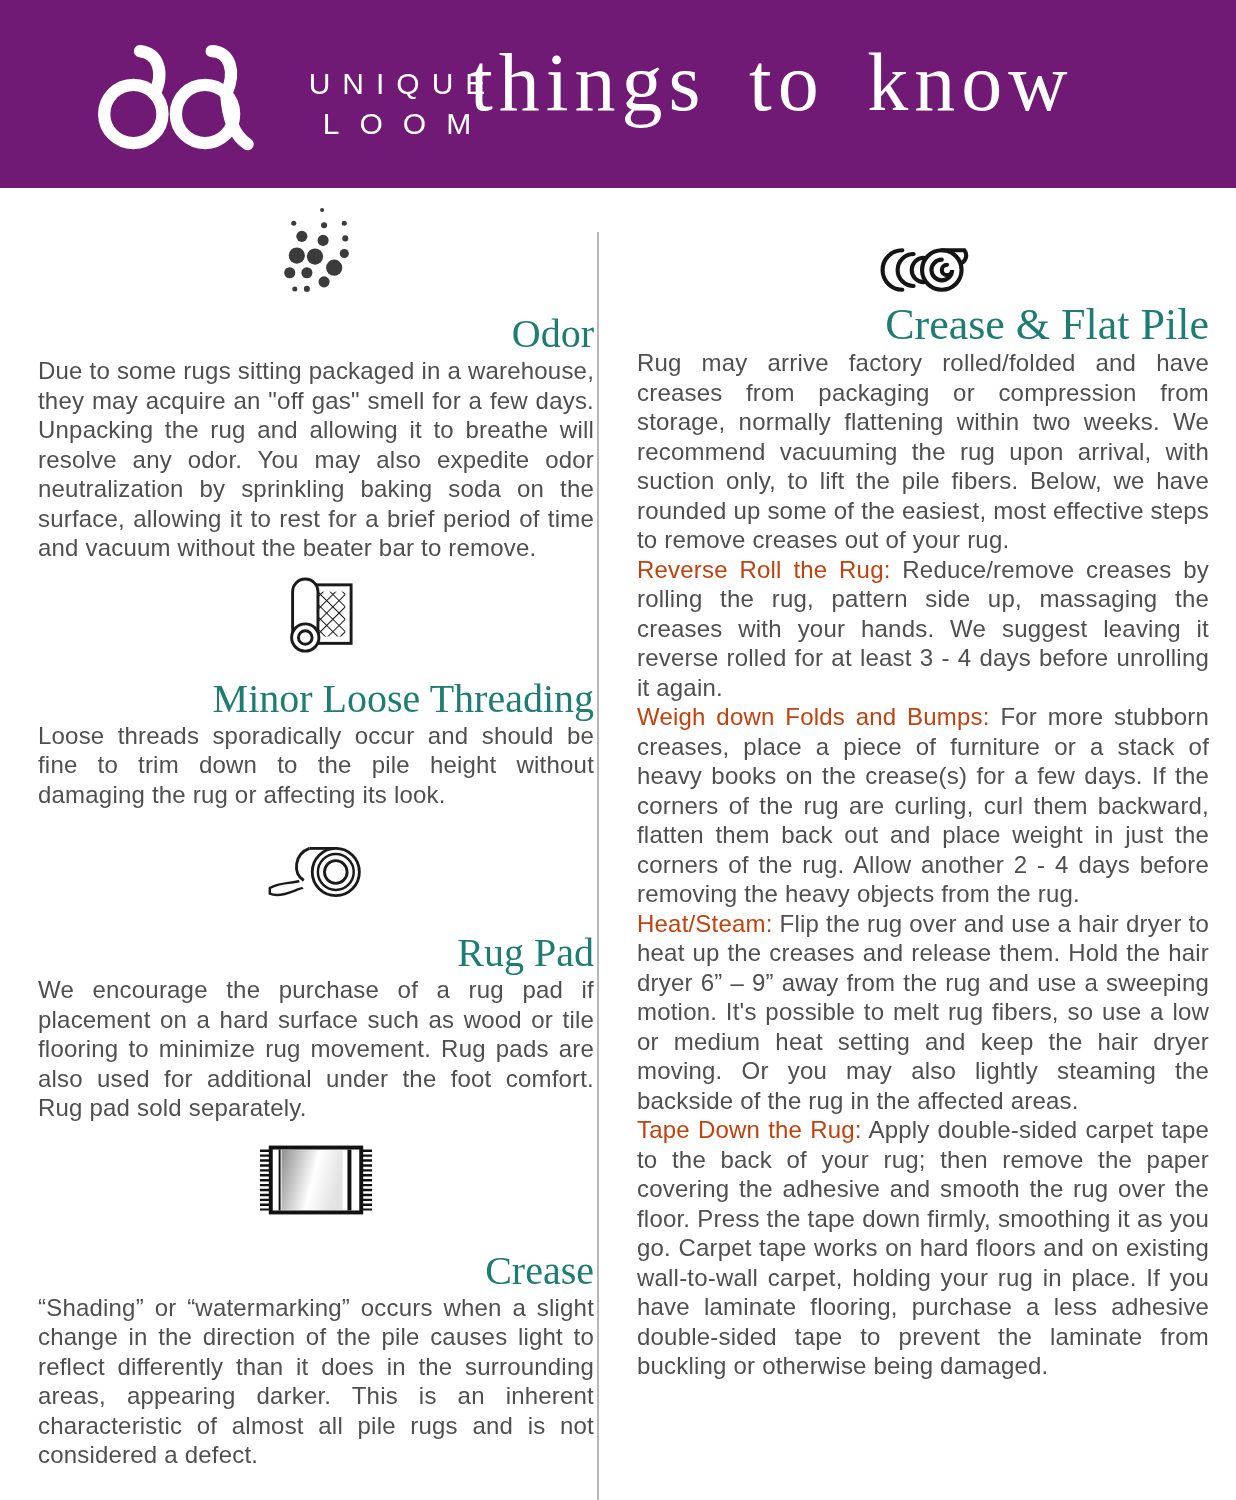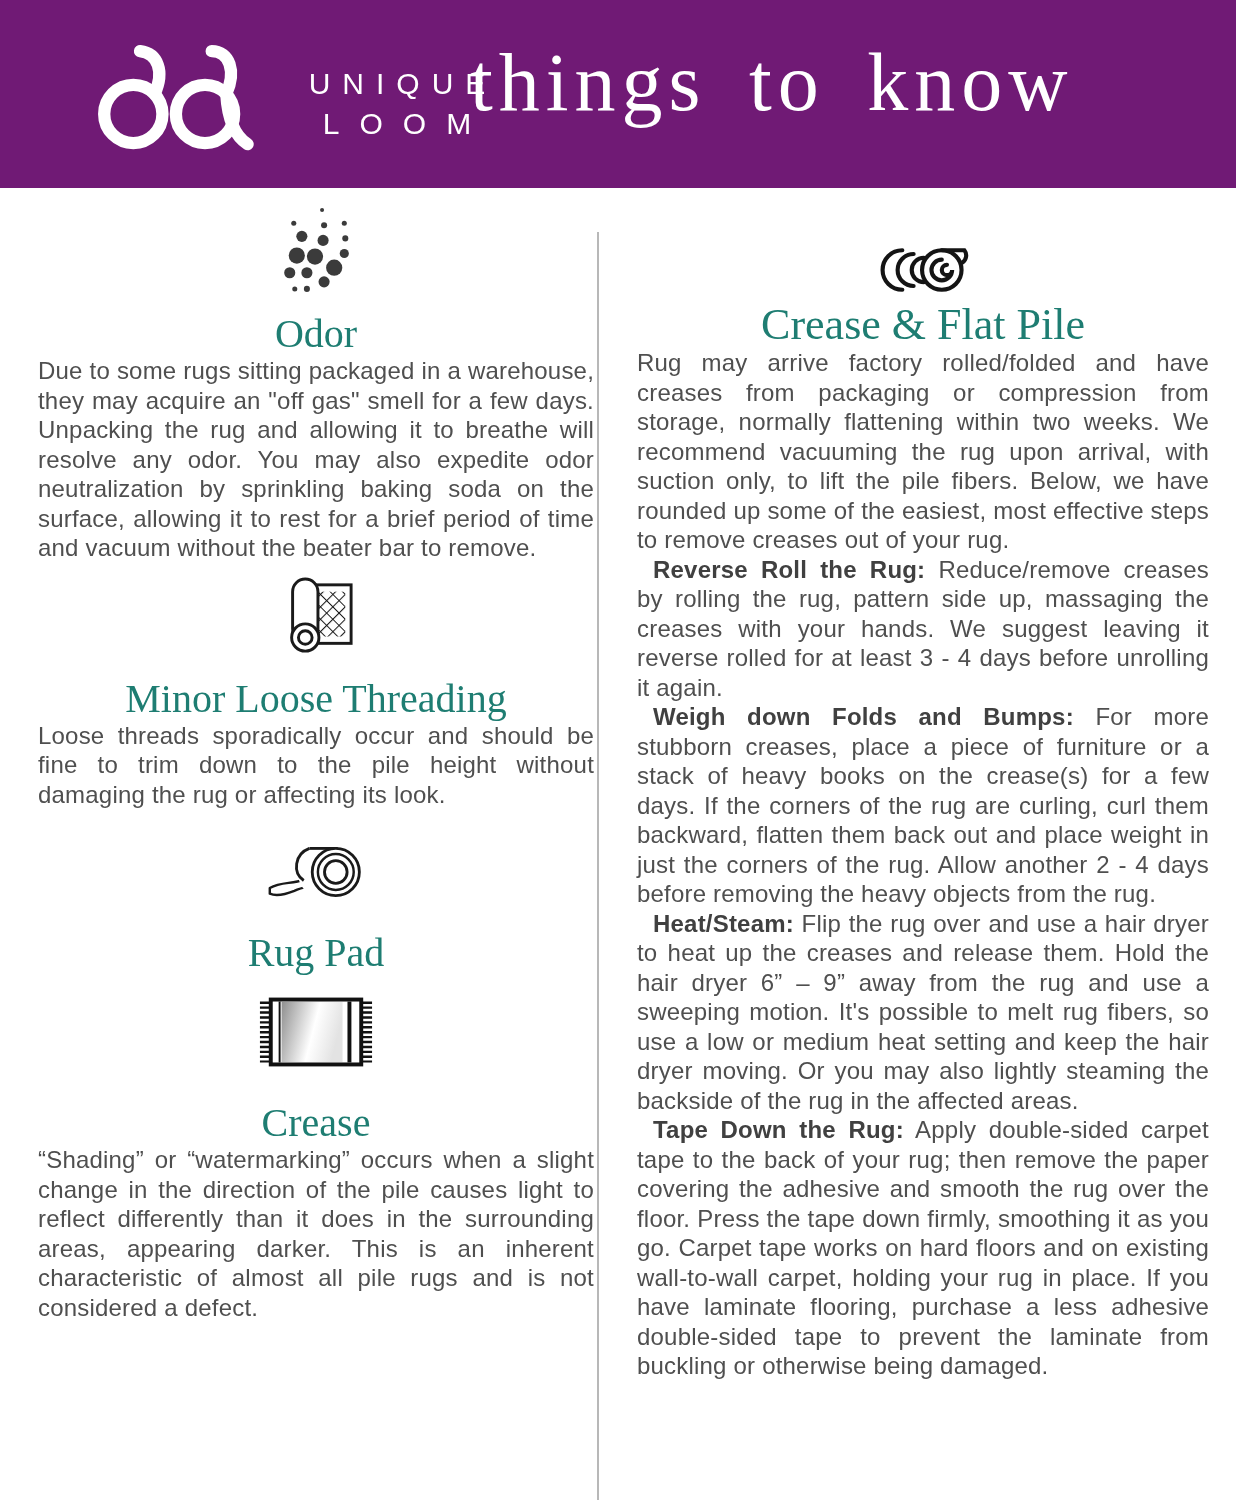--- a/index.html
+++ b/index.html
@@ -32,31 +32,31 @@
   .divider{
     position:absolute;left:597px;top:232px;bottom:0;width:2px;
     background:#b8b8b8;
   }
   
   .col{position:absolute;top:188px;}
   .col-left{left:38px;width:556px;}
   .col-right{left:637px;width:572px;}
   .icon-wrap{text-align:center;}
   h2{
-    margin:0;text-align:center;font-weight:400;
+    margin:0;text-align:right;font-weight:400;
     font-family:"Liberation Serif", serif;
     color:#1e7d72;
   }
   .col-left h2{font-size:40px;line-height:44px;}
   .col-right h2{font-size:44px;line-height:46px;}
   p.body{
     margin:0;text-align:justify;
     color:#4f4f4f;font-size:24px;line-height:29.5px;letter-spacing:0.2px;
   }
-  p.body b{color:#404040;font-weight:700;margin-left:16px;}
+  p.body b{color:#c2410c;font-weight:400;}
   
   .ic-odor{margin-top:14px;}
   .h-odor{margin-top:10px;}
   .p-odor{margin-top:4px;}
   .ic-thread{margin-top:12px;}
   .h-thread{margin-top:12px;}
   .p-thread{margin-top:4px;}
   .ic-pad{margin-top:30px;}
   .h-pad{margin-top:22px;}
   .p-pad{margin-top:4px;}
@@ -139,20 +139,21 @@
       <path d="M6,52 C18,45 30,48 42,43 L62,36 L63,45 C52,50 43,50 32,55 C22,59 13,61 6,58 Z" fill="#ffffff" stroke="#1a1a1a" stroke-width="2.6" stroke-linejoin="round"></path>
       <path d="M40,8 L76,8 L76,60 L52,60 C38,54 30,40 40,8 Z" fill="#ffffff" stroke="none"></path>
       <path d="M42,44 C30,36 32,16 48,10" fill="none" stroke="#1a1a1a" stroke-width="3"></path>
       <path d="M48,10 L78,10" fill="none" stroke="#1a1a1a" stroke-width="3"></path>
       <circle cx="76" cy="35" r="25" fill="#ffffff" stroke="#1a1a1a" stroke-width="3"></circle>
       <circle cx="76" cy="35" r="19" fill="none" stroke="#1a1a1a" stroke-width="2.6"></circle>
       <circle cx="76" cy="35" r="12" fill="#ffffff" stroke="#1a1a1a" stroke-width="3"></circle>
     </svg>
   </div>
   <h2 class="h-pad">Rug Pad</h2>
+  <p class="body p-pad">We encourage the purchase of a rug pad if placement on a hard surface such as wood or tile flooring to minimize rug movement. Rug pads are also used for additional under the foot comfort. Rug pad sold separately.</p>
 
   <div class="icon-wrap ic-shade">
     <svg width="118" height="74" viewBox="0 0 120 74">
       <defs>
         <linearGradient id="shgrad" x1="0" y1="0" x2="1" y2="0.25">
           <stop offset="0" stop-color="#8f8f8f"></stop>
           <stop offset="0.6" stop-color="#ffffff"></stop>
           <stop offset="1" stop-color="#e3e3e3"></stop>
         </linearGradient>
       </defs>

